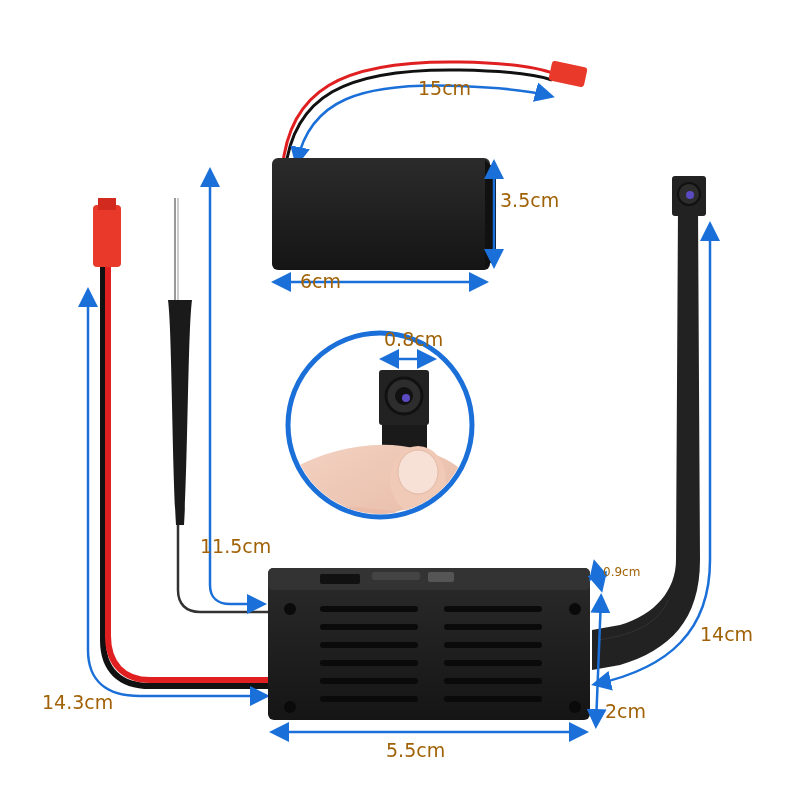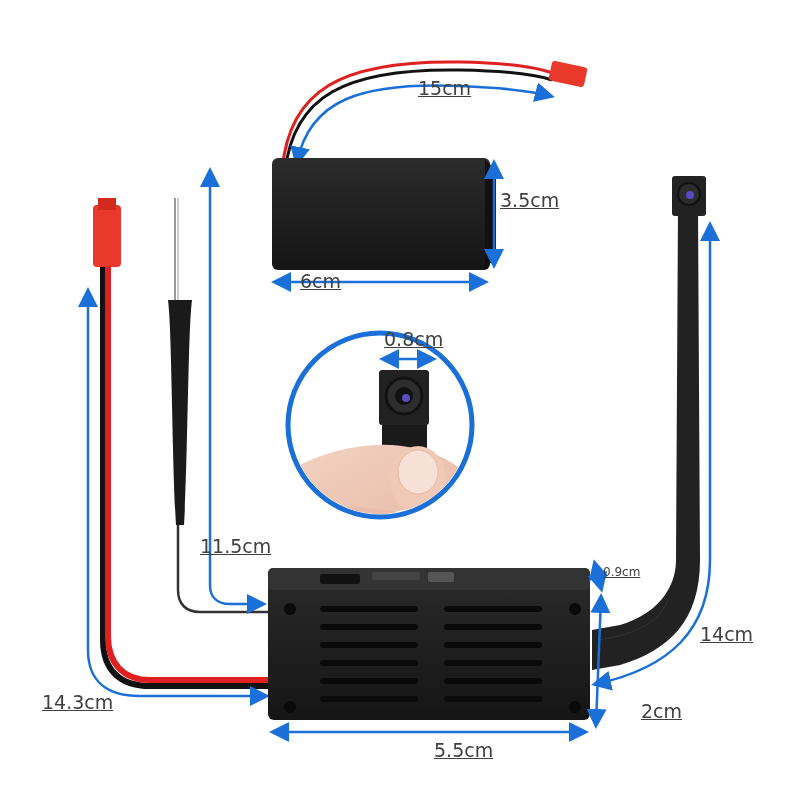--- a/index.html
+++ b/index.html
@@ -1,18 +1,18 @@
 <!DOCTYPE html>
 <html><head>
 <meta charset="utf-8">
 <style>
   html, body { margin:0; padding:0; background:#ffffff; }
   body { width:800px; height:808px; position:relative; overflow:hidden; font-family:"DejaVu Sans", sans-serif; }
   .stage { position:absolute; left:0; top:0; width:800px; height:808px; }
-  .label { position:absolute; font-size:19px; color:#404040; white-space:nowrap;text-decoration:underline; }
+  .label { position:absolute; font-size:19px; color:#a16207; white-space:nowrap; }
   .label.small { font-size:12px; }
   svg { position:absolute; left:0; top:0; }
 </style>
 </head>
 <body>
 
 <div class="stage">
 
 <svg width="800" height="808" viewBox="0 0 800 808">
   <defs>
@@ -126,16 +126,16 @@
 </svg>
 
 <div class="label" style="left:418px;top:77px;">15cm</div>
 <div class="label" style="left:500px;top:189px;">3.5cm</div>
 <div class="label" style="left:300px;top:270px;">6cm</div>
 <div class="label" style="left:384px;top:328px;">0.8cm</div>
 <div class="label" style="left:200px;top:535px;">11.5cm</div>
 <div class="label" style="left:42px;top:691px;text-align:right;">14.3cm</div>
 <div class="label small" style="left:603px;top:565px;">0.9cm</div>
 <div class="label" style="left:700px;top:623px;">14cm</div>
-<div class="label" style="left:605px;top:700px;margin-left:36px;">2cm</div>
-<div class="label" style="left:386px;top:739px;margin-left:48px;">5.5cm</div>
+<div class="label" style="left:605px;top:700px;">2cm</div>
+<div class="label" style="left:386px;top:739px;">5.5cm</div>
 
 </div>
 
 </body></html>

